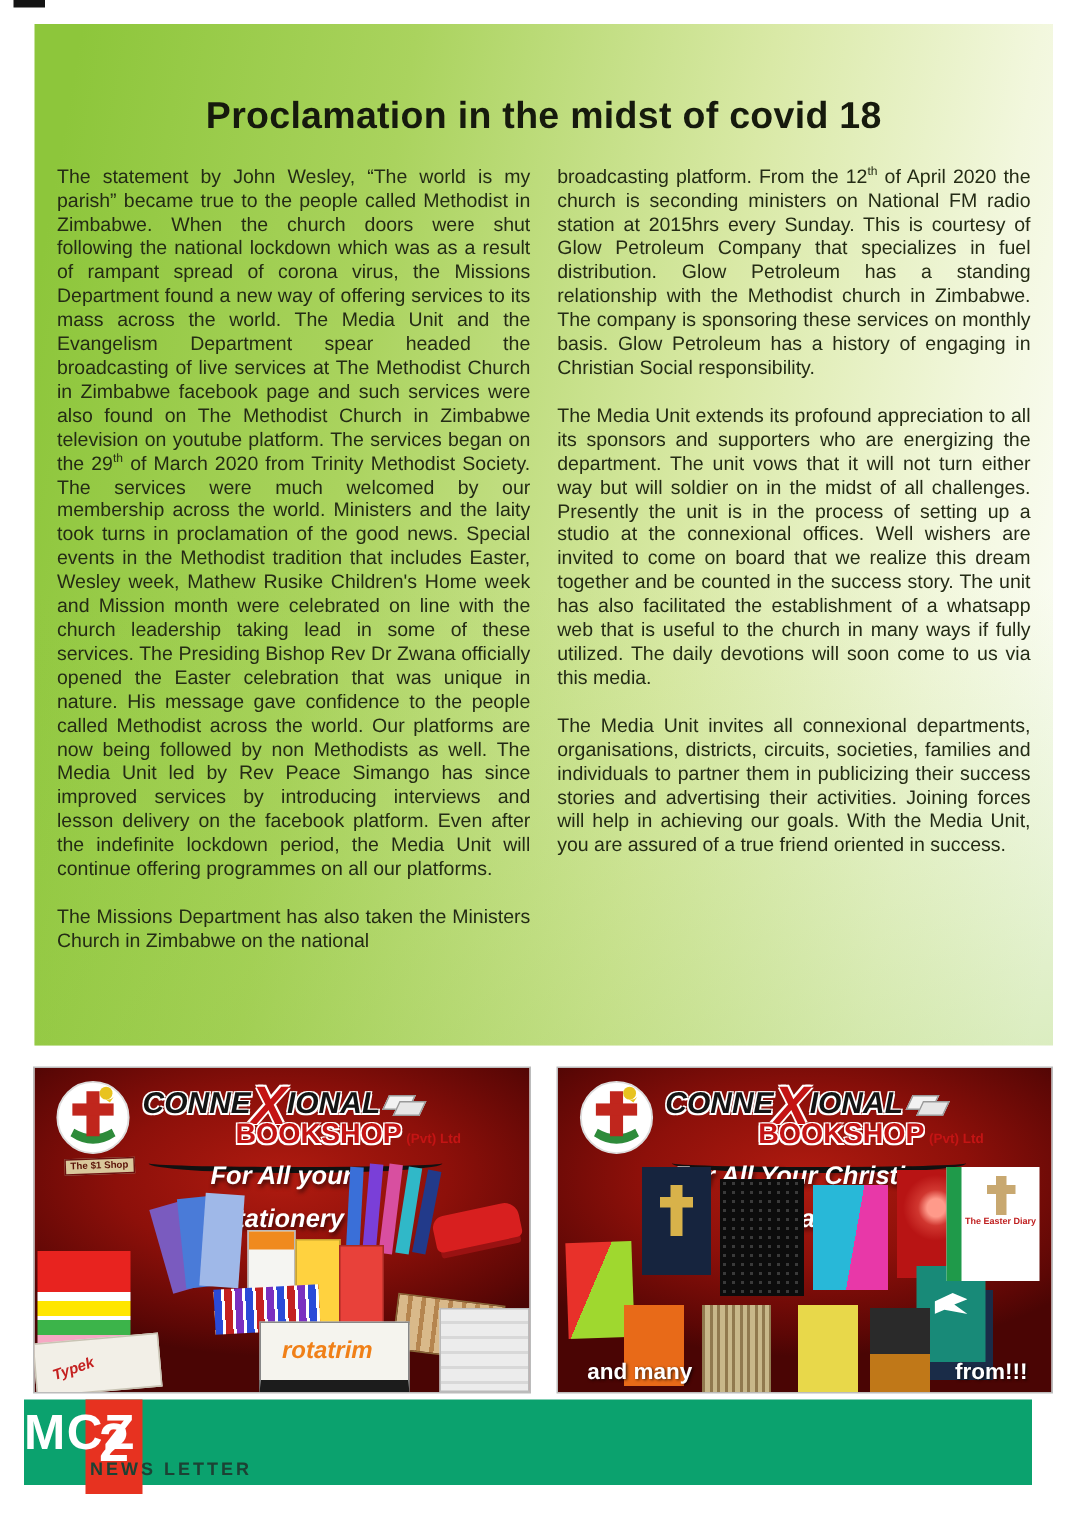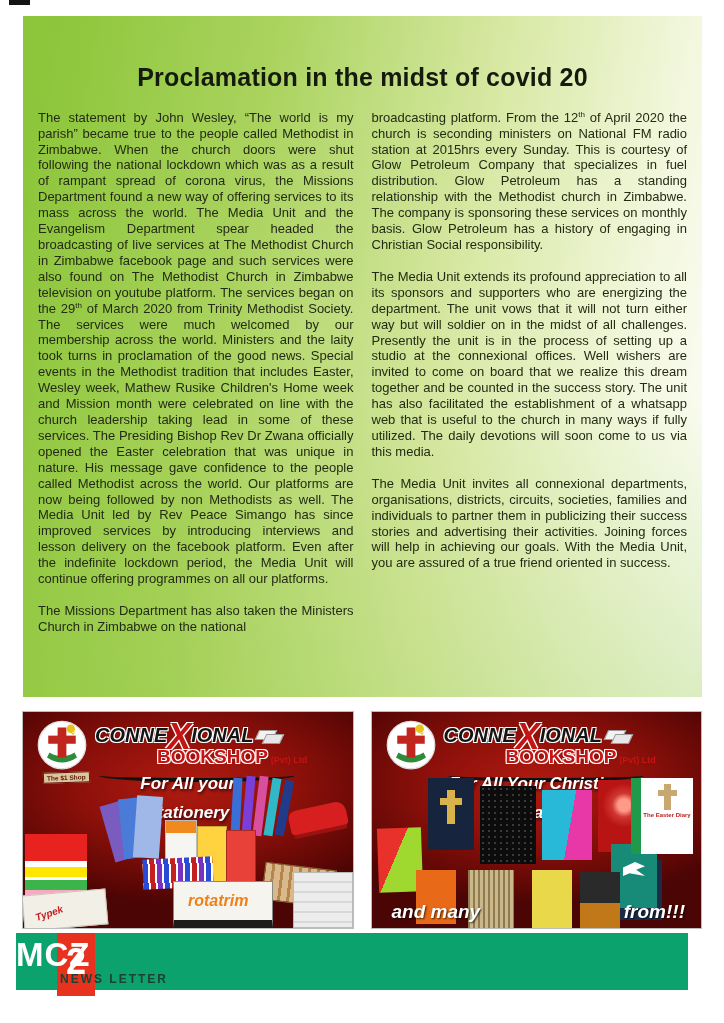--- a/index.html
+++ b/index.html
@@ -89,37 +89,37 @@
   .b7 i{display:block;margin:6px auto 2px;width:7px;height:26px;background:#c8a870;position:relative;}
   .b7 i:after{content:"";position:absolute;left:-6px;top:6px;width:19px;height:6px;background:#c8a870;}
   .b7 span{display:block;color:#c02020;font-weight:bold;font-size:6px;line-height:7px;}
   .b8{left:160px;bottom:0;width:40px;height:58px;background:#e8d84a;}
   .b9{right:44px;top:66px;width:46px;height:64px;background:#188a78;}
   .b9 i{display:block;margin:18px auto;width:22px;height:14px;background:#fff;clip-path:polygon(0 40%,55% 0,100% 30%,60% 55%,100% 100%,30% 80%,0 100%);}
   .b10{left:208px;bottom:0;width:40px;height:56px;background:linear-gradient(to bottom,#2a2a2a 55%,#c07818 55%);}
   .b11{left:96px;bottom:0;width:46px;height:58px;background:#c8b88a;
     background-image:repeating-linear-gradient(90deg, rgba(90,60,20,0.5) 0 2px, transparent 2px 5px);}
   .b12{left:44px;bottom:4px;width:40px;height:54px;background:#e86a18;}
-  .many,.more{position:absolute;bottom:5px;color:#fff;font-weight:bold;font-style:italic;font-size:19px;text-shadow:1px 1px 2px rgba(0,0,0,0.7);}
+  .many,.more{position:absolute;bottom:5px;color:#fff;font-weight:bold;font-size:15px;text-shadow:1px 1px 2px rgba(0,0,0,0.7);}
   .many{left:20px;} .more{right:16px;}
   
   .footer{position:absolute;left:16px;top:933px;width:672px;height:57px;background:#0ba26e;}
   .pagenum{position:absolute;left:41px;top:0;width:38px;height:63px;background:#e73220;
     color:#fff;font-size:36px;font-weight:bold;text-align:center;line-height:58px;}
   .fbrand{position:absolute;left:0;right:0;top:5px;text-align:left;}
   .fbrand .mcz{font-size:33px;font-weight:bold;color:#fff;letter-spacing:1px;line-height:1;}
   .fbrand .sub{font-size:12px;color:#1c4234;letter-spacing:2px;margin-top:1px;font-weight:bold;padding-left:44px;}
 </style>
 </head>
 <body>
 
 <div class="corner-mark"></div>
 
 <section class="panel">
-  <h1 class="title">Proclamation in the midst of covid 20</h1>
+  <h1 class="title">Proclamation in the midst of covid 18</h1>
   <div class="cols">
     <div class="col">
       <p>The statement by John Wesley, “The world is my parish” became true to the people called Methodist in Zimbabwe. When the church doors were shut following the national lockdown which was as a result of rampant spread of corona virus, the Missions Department found a new way of offering services to its mass across the world. The Media Unit and the Evangelism Department spear headed the broadcasting of live services at The Methodist Church in Zimbabwe facebook page and such services were also found on The Methodist Church in Zimbabwe television on youtube platform. The services began on the 29<sup>th</sup> of March 2020 from Trinity Methodist Society. The services were much welcomed by our membership across the world. Ministers and the laity took turns in proclamation of the good news.  Special events in the Methodist tradition that includes Easter, Wesley week, Mathew Rusike Children's Home week and Mission month were celebrated on line with the church leadership taking lead in some of these services. The Presiding Bishop Rev Dr Zwana officially opened the Easter celebration that was unique in nature. His message gave confidence to the people called Methodist across the world. Our platforms are now being followed by non Methodists as well. The Media Unit led by Rev Peace Simango has since improved services by introducing interviews and lesson delivery on the facebook platform. Even after the indefinite lockdown period, the Media Unit will continue offering programmes on all our platforms.</p>
       <p>The Missions Department has also taken the Ministers Church in Zimbabwe on the national</p>
     </div>
     <div class="col">
       <p>broadcasting platform. From the 12<sup>th</sup> of April 2020 the church is seconding ministers on National FM radio station at 2015hrs every Sunday. This is courtesy of Glow Petroleum Company that specializes in fuel distribution. Glow Petroleum has a standing relationship with the Methodist church in Zimbabwe. The company is sponsoring these services on monthly basis. Glow Petroleum has a history of engaging in Christian Social responsibility.</p>
       <p>The Media Unit extends its profound appreciation to all its sponsors and supporters who are energizing the department. The unit vows that it will not turn either way but will soldier on in the midst of all challenges. Presently the unit is in the process of setting up a studio at the connexional offices. Well wishers are invited to come on board that we realize this dream together and be counted in the success story. The unit has also facilitated the establishment of a whatsapp web that is useful to the church in many ways if fully utilized. The daily devotions will soon come to us via this media.</p>
       <p>The Media Unit invites all connexional departments, organisations, districts, circuits, societies, families and individuals to partner them in publicizing their success stories and advertising their activities. Joining forces will help in achieving our goals. With the Media Unit, you are assured of a true friend oriented in success.</p>
     </div>

